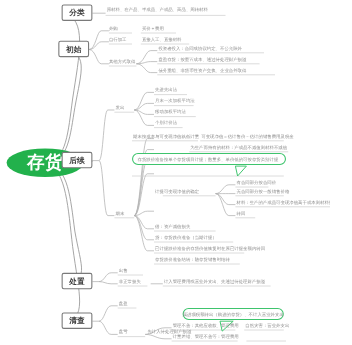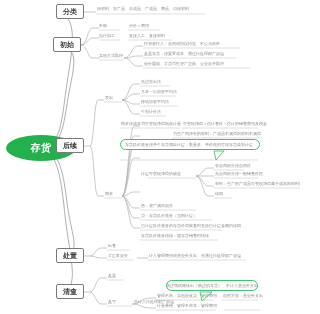--- a/index.html
+++ b/index.html
@@ -169,21 +169,21 @@
       <line x1="156" y1="310" x2="216" y2="310"></line>
       <line x1="224" y1="310" x2="260" y2="310"></line>
     </g>
 
     <g>
       <path d="M214 151 L 224 151 L 216 160 Z" fill="#ffffff" stroke="#3ec46d" stroke-width="0.9"></path>
       <path d="M200 292 L 212 292 L 202 301 Z" fill="#ffffff" stroke="#3ec46d" stroke-width="0.9"></path>
     </g>
   </svg>
 
-  <div class="root-node" style="left:6px;top:135px;width:70px;height:26px;font-size:10px;">存货</div>
+  <div class="root-node" style="left:6px;top:135px;width:70px;height:26px;font-size:16px;">存货</div>
 
   <div class="branch-node" style="left:56px;top:4px;width:28px;height:15px;font-size:7px;">分类</div>
   <div class="branch-node" style="left:53px;top:37px;width:28px;height:15px;font-size:7px;">初始</div>
   <div class="branch-node" style="left:56px;top:138px;width:28px;height:15px;font-size:7px;">后续</div>
   <div class="branch-node" style="left:56px;top:248px;width:28px;height:15px;font-size:7px;">处置</div>
   <div class="branch-node" style="left:56px;top:284px;width:28px;height:15px;font-size:7px;">清查</div>
 
   <div class="leaf" style="left:97px;top:7px;font-size:4px;">原材料、在产品、半成品、产成品、商品、周转材料</div>
 
   <div class="leaf topic" style="left:99px;top:24px;font-size:4px;">外购</div>

